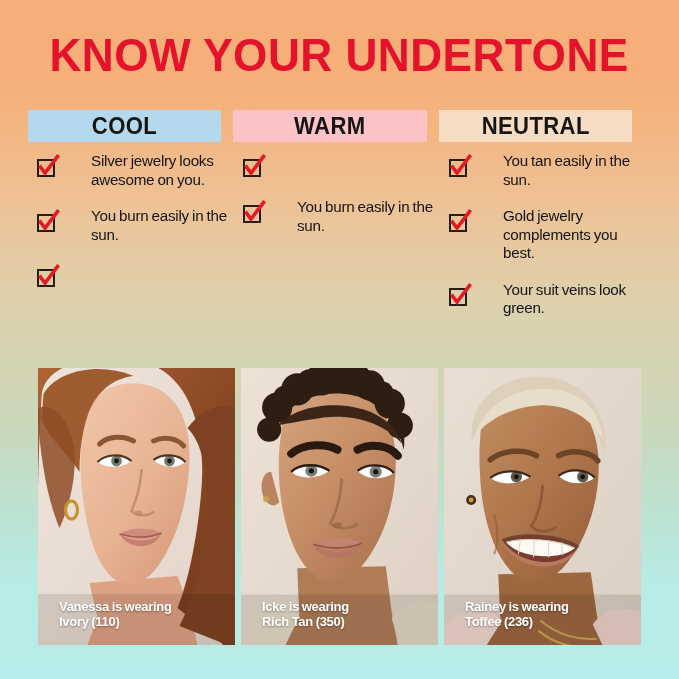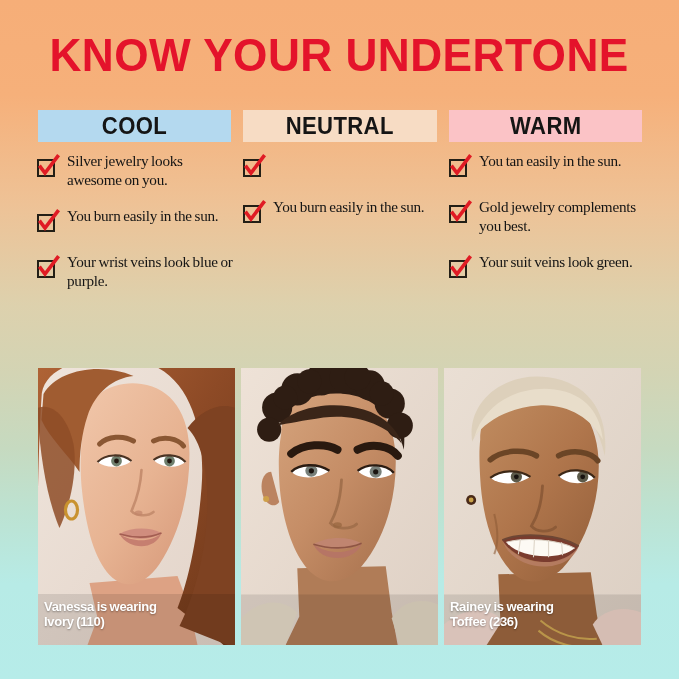--- a/index.html
+++ b/index.html
@@ -44,21 +44,21 @@
     color: #e4132b;
     transform: scaleX(0.94);
     transform-origin: center;
     white-space: nowrap;
   }
 
   
   .headers {
     position: absolute;
     top: 110px;
-    left: 38px;
+    left: 28px;
     width: 604px;
     height: 32px;
     display: flex;
     gap: 12px;
   }
   .hdr {
     flex: 1 1 0;
     display: flex;
     align-items: center;
     justify-content: center;
@@ -111,27 +111,28 @@
   }
   .cb svg {
     position: absolute;
     left: 0;
     top: 0;
     width: 24px;
     height: 26px;
     overflow: visible;
   }
   .item-text {
-    font-family: Liberation Serif, serif;
+    font-family: Liberation Sans, sans-serif;
     font-size: 15.2px;
     line-height: 18.5px;
     font-weight: 500;
     color: #141414;
     letter-spacing: -0.25px;
     word-spacing: -0.8px;
+    margin-left: 24px;
   }
 
   
   .photos {
     position: absolute;
     left: 38px;
     top: 368px;
     width: 603px;
     height: 277px;
     display: flex;
@@ -146,21 +147,21 @@
   }
   .photo svg {
     position: absolute;
     inset: 0;
     width: 100%;
     height: 100%;
     display: block;
   }
   .cap {
     position: absolute;
-    left: 6px;
+    left: 21px;
     bottom: 16px;
     color: #ffffff;
     font-family: "Liberation Sans", sans-serif;
     font-weight: bold;
     font-size: 13px;
     line-height: 15px;
     letter-spacing: -0.3px;
     word-spacing: -0.6px;
     text-shadow: 0 1px 2px rgba(0,0,0,0.35);
     margin-top: 29px;
@@ -173,26 +174,26 @@
 <div id="poster">
 
   <div class="title-wrap">
     <div class="title">KNOW YOUR UNDERTONE</div>
   </div>
 
   <div class="headers">
     <div class="hdr" style="background: rgb(180, 217, 239);">
       <span>COOL</span>
     </div>
+    <div class="hdr" style="background: rgb(251, 195, 198);">
+      <span>WARM</span>
+    </div>
     <div class="hdr" style="background: rgb(247, 220, 196);">
       <span>NEUTRAL</span>
     </div>
-    <div class="hdr" style="background: rgb(251, 195, 198);">
-      <span>WARM</span>
-    </div>
   </div>
 
   <div class="columns">
 
     <div class="col">
       <div class="item">
         <div class="cb">
           <div class="box"></div>
           <svg viewBox="0 0 24 26">
               <path d="M4.5 13 L9 19 L21.5 2.5" fill="none" stroke="#e01b24" stroke-width="3.6" stroke-linecap="square" stroke-linejoin="miter"></path>
@@ -209,21 +210,20 @@
         </div>
         <div class="item-text">You burn easily in the sun.</div>
       </div>
       <div class="item">
         <div class="cb">
           <div class="box"></div>
           <svg viewBox="0 0 24 26">
               <path d="M4.5 13 L9 19 L21.5 2.5" fill="none" stroke="#e01b24" stroke-width="3.6" stroke-linecap="square" stroke-linejoin="miter"></path>
             </svg>
         </div>
-        <div class="item-text">Your wrist veins look blue or purple.</div>
       </div>
     </div>
 
     <div class="col">
       <div class="item">
         <div class="cb">
           <div class="box"></div>
           <svg viewBox="0 0 24 26">
               <path d="M4.5 13 L9 19 L21.5 2.5" fill="none" stroke="#e01b24" stroke-width="3.6" stroke-linecap="square" stroke-linejoin="miter"></path>
             </svg>
@@ -391,20 +391,24 @@
 
         <path d="M72 176 C86 168 106 168 120 175 C108 182 86 183 72 176 Z" fill="#c08570"></path>
         <path d="M72 176 C86 186 108 187 120 175 C114 194 80 195 72 176 Z" fill="#b67565"></path>
         <path d="M72 176 C88 181 106 181 120 175" stroke="#8e5544" stroke-width="1.6" fill="none"></path>
 
         <path d="M30 104 C22 104 18 116 22 128 C26 138 34 140 38 134" fill="#bb8360"></path>
         <circle cx="25" cy="131" r="3" fill="#cfa04a"></circle>
 
         <rect x="0" y="226" width="196" height="51" fill="#000000" opacity="0.10"></rect>
       </svg>
+      <div class="cap">
+        <span>Icke is wearing</span>
+        <span class="l2">Rich Tan (350)</span>
+      </div>
     </div>
 
     <div class="photo">
       <svg viewBox="0 0 196 277" preserveAspectRatio="xMidYMid slice">
         <defs>
           <linearGradient id="bg3" x1="0" y1="0" x2="1" y2="1">
             <stop offset="0" stop-color="#eadfd4"></stop>
               <stop offset="1" stop-color="#dccfc3"></stop>
           </linearGradient>
           <linearGradient id="sk3" x1="0.1" y1="0" x2="0.9" y2="1">

